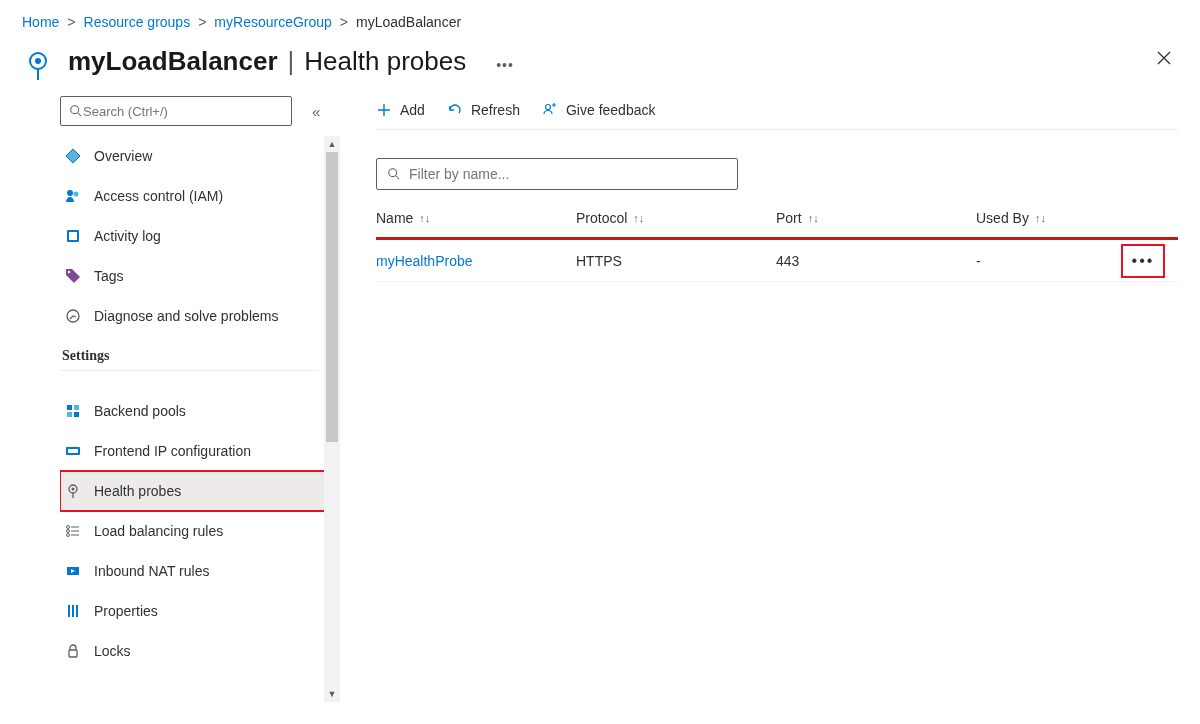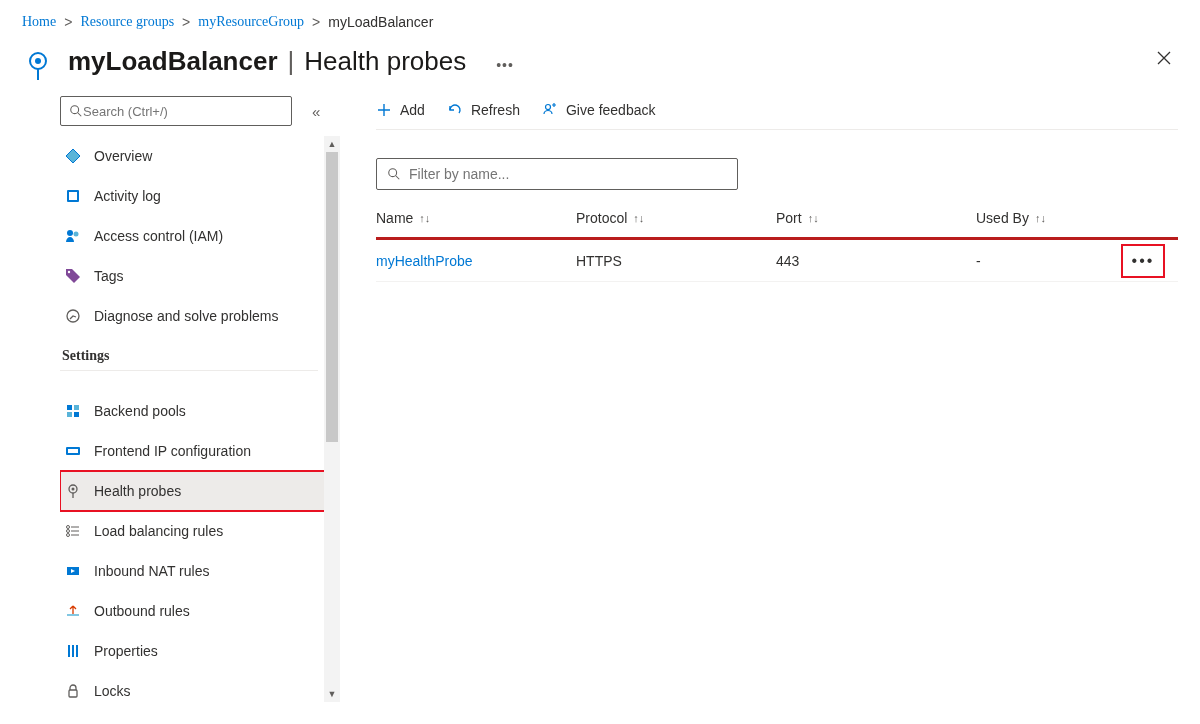--- a/index.html
+++ b/index.html
@@ -15,21 +15,21 @@
   a { text-decoration: none; color: #0078d4; }
   
   
   .breadcrumb {
     display: flex;
     align-items: center;
     gap: 8px;
     padding: 14px 20px 14px 22px;
     font-size: 14px;
   }
-  .breadcrumb a { color: #0078d4; font-family: Liberation Serif, serif; }
+  .breadcrumb a { color: #0078d4; }
   .breadcrumb .sep { color: #605e5c; }
   .breadcrumb .current { color: #323130; }
   
   
   .page-header {
     display: flex;
     align-items: flex-start;
     padding: 2px 22px 6px 22px;
     position: relative;
   }
@@ -317,36 +317,36 @@
             <svg viewBox="0 0 16 16" width="16" height="16">
                 <polygon points="8,1 15,8 8,15 1,8" fill="#59b4d9" stroke="#0078d4"></polygon>
               </svg>
           </span>
           <span>Overview</span>
         </div>
 
         <div class="nav-item">
           <span class="icon-slot">
             <svg viewBox="0 0 16 16" width="16" height="16">
-                <rect x="2" y="2" width="12" height="12" rx="1" fill="#0078d4"></rect>
-                <rect x="4" y="4" width="8" height="8" fill="#fff"></rect>
-              </svg>
-          </span>
-          <span>Activity log</span>
-        </div>
-
-        <div class="nav-item">
-          <span class="icon-slot">
-            <svg viewBox="0 0 16 16" width="16" height="16">
                 <circle cx="5" cy="5" r="3" fill="#0078d4"></circle>
                 <path d="M1 14c0-3 2-5 4-5s4 2 4 5" fill="#0078d4"></path>
                 <circle cx="11" cy="6" r="2.5" fill="#59b4d9"></circle>
               </svg>
           </span>
           <span>Access control (IAM)</span>
+        </div>
+
+        <div class="nav-item">
+          <span class="icon-slot">
+            <svg viewBox="0 0 16 16" width="16" height="16">
+                <rect x="2" y="2" width="12" height="12" rx="1" fill="#0078d4"></rect>
+                <rect x="4" y="4" width="8" height="8" fill="#fff"></rect>
+              </svg>
+          </span>
+          <span>Activity log</span>
         </div>
 
         <div class="nav-item">
           <span class="icon-slot">
             <svg viewBox="0 0 16 16" width="16" height="16">
                 <path d="M1 1h6l8 8-6 6-8-8z" fill="#804998"></path>
                 <circle cx="4" cy="4" r="1.2" fill="#fff"></circle>
               </svg>
           </span>
           <span>Tags</span>
@@ -414,29 +414,20 @@
         <div class="nav-item">
           <span class="icon-slot">
             <svg viewBox="0 0 16 16" width="16" height="16">
                 <rect x="2" y="4" width="12" height="8" fill="#0078d4"></rect>
                 <path d="M6 6l4 2-4 2z" fill="#fff"></path>
               </svg>
           </span>
           <span>Inbound NAT rules</span>
         </div>
 
-        <div class="nav-item">
-          <span class="icon-slot">
-            <svg viewBox="0 0 16 16" width="16" height="16">
-                <line x1="2" y1="12" x2="14" y2="12" stroke="#59b4d9" stroke-width="1.5"></line>
-                <path d="M8 11V3m0 0l-3 3m3-3l3 3" fill="none" stroke="#d83b01" stroke-width="1.3"></path>
-              </svg>
-          </span>
-          <span>Outbound rules</span>
-        </div>
 
         <div class="nav-item">
           <span class="icon-slot">
             <svg viewBox="0 0 16 16" width="16" height="16">
                 <line x1="4" y1="2" x2="4" y2="14" stroke="#0078d4" stroke-width="2"></line>
                 <line x1="8" y1="2" x2="8" y2="14" stroke="#0078d4" stroke-width="2"></line>
                 <line x1="12" y1="2" x2="12" y2="14" stroke="#0078d4" stroke-width="2"></line>
               </svg>
           </span>
           <span>Properties</span>

